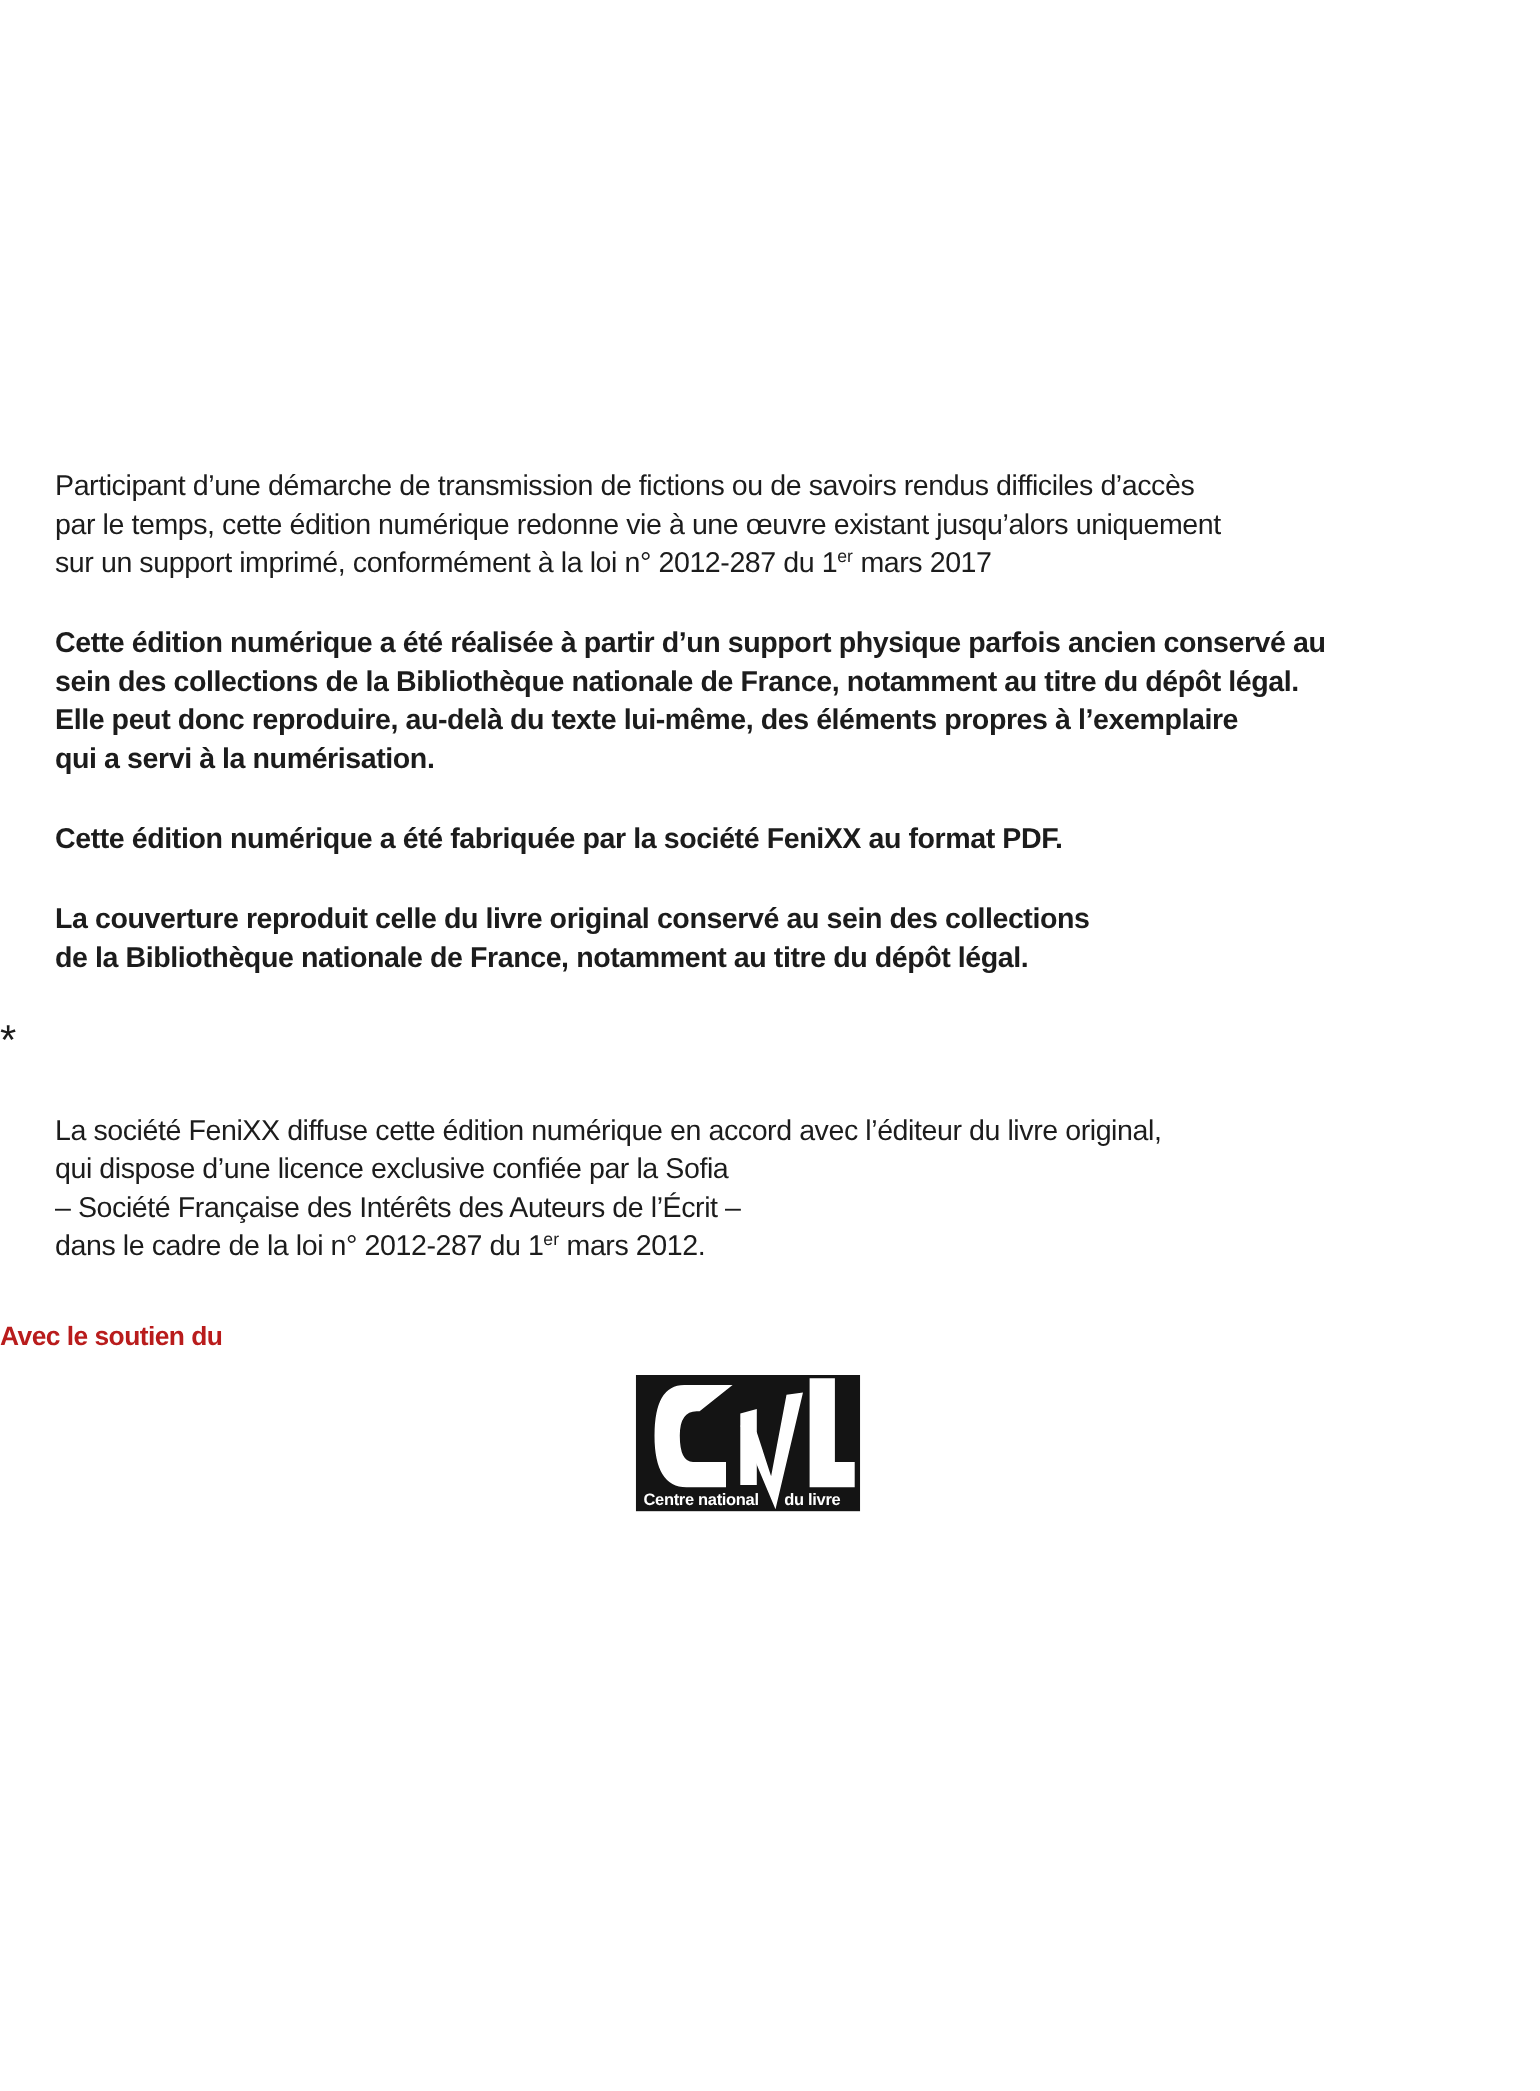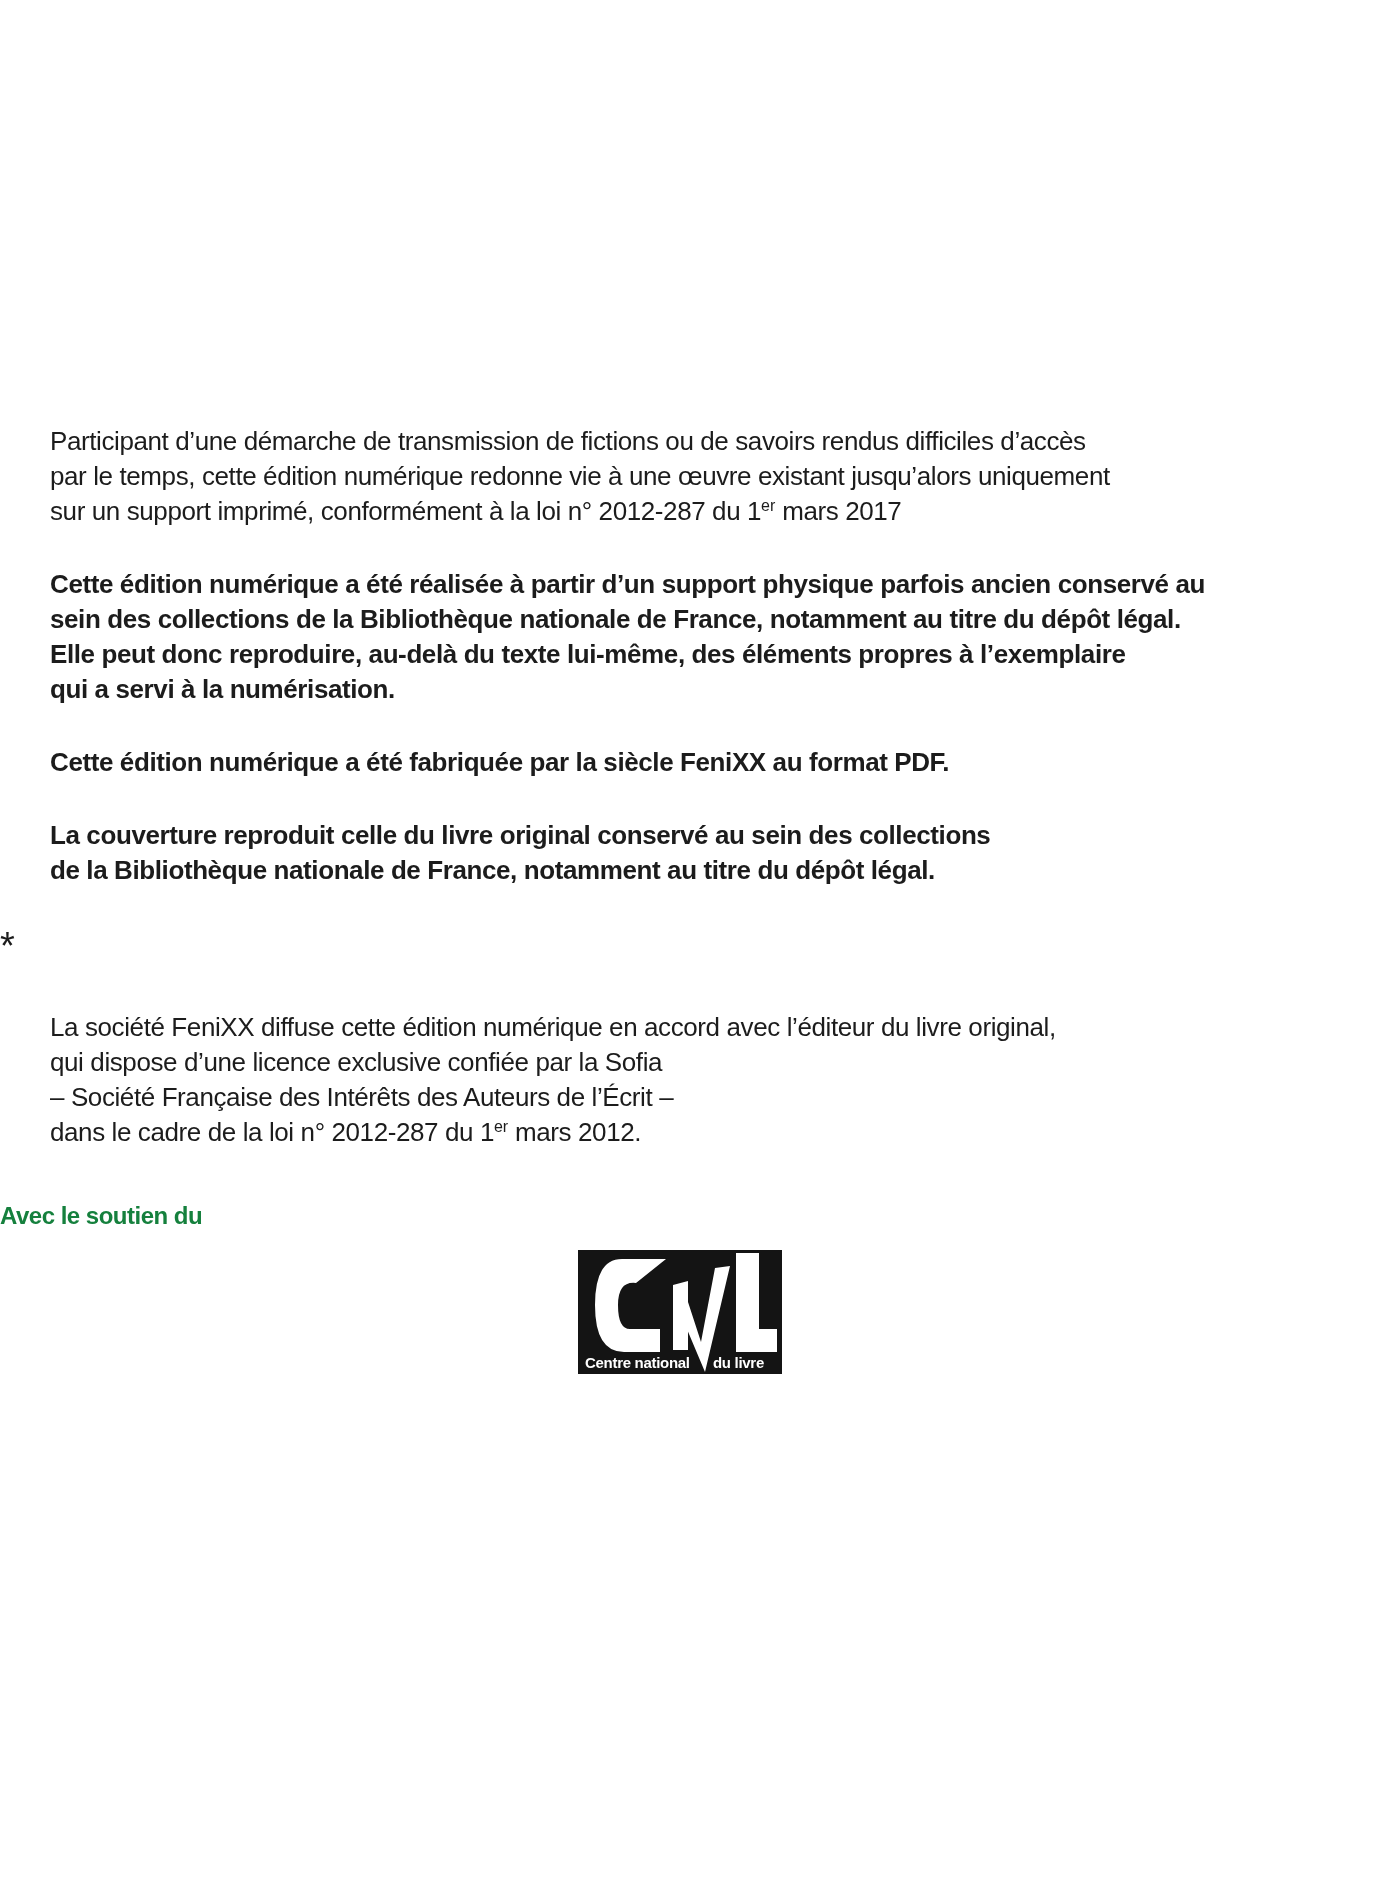--- a/index.html
+++ b/index.html
@@ -51,21 +51,21 @@
     font-size: 38px;
     line-height: 40px;
     margin: 0 auto 44px auto;
   }
   .support-text {
     font-size: 24px;
     font-weight: bold;
     letter-spacing: -0.5px;
     line-height: 36px;
     margin: 48px auto 0 auto;
-    color: #15803d;
+    color: #b91c1c;
   }
   .logo-wrap {
     width: 244px;
     margin: 16px auto 0 auto;
   }
   .logo-wrap svg {
     display: block;
   }
   .svg-caption {
     font-family: "Liberation Sans", "DejaVu Sans", sans-serif;
@@ -81,21 +81,21 @@
       <span class="line">Participant d’une démarche de transmission de fictions ou de savoirs rendus difficiles d’accès</span>
       <span class="line">par le temps, cette édition numérique redonne vie à une œuvre existant jusqu’alors uniquement</span>
       <span class="line"><span>sur un support imprimé, conformément à la loi n° 2012-287 du 1</span><sup class="ord">er</sup><span> mars 2017</span></span>
     </div>
 
     <div class="para para-pre">Cette édition numérique a été réalisée à partir d’un support physique parfois ancien conservé au
 sein des collections de la Bibliothèque nationale de France, notamment au titre du dépôt légal.
 Elle peut donc reproduire, au-delà du texte lui-même, des éléments propres à l’exemplaire
 qui a servi à la numérisation.</div>
 
-    <div class="para para-pre">Cette édition numérique a été fabriquée par la siècle FeniXX au format PDF.</div>
+    <div class="para para-pre">Cette édition numérique a été fabriquée par la société FeniXX au format PDF.</div>
 
     <div class="para para-pre">La couverture reproduit celle du livre original conservé au sein des collections
 de la Bibliothèque nationale de France, notamment au titre du dépôt légal.</div>
 
     <div class="separator">*</div>
 
     <div class="para">
       <span class="line">La société FeniXX diffuse cette édition numérique en accord avec l’éditeur du livre original,</span>
       <span class="line">qui dispose d’une licence exclusive confiée par la Sofia</span>
       <span class="line">– Société Française des Intérêts des Auteurs de l’Écrit –</span>

